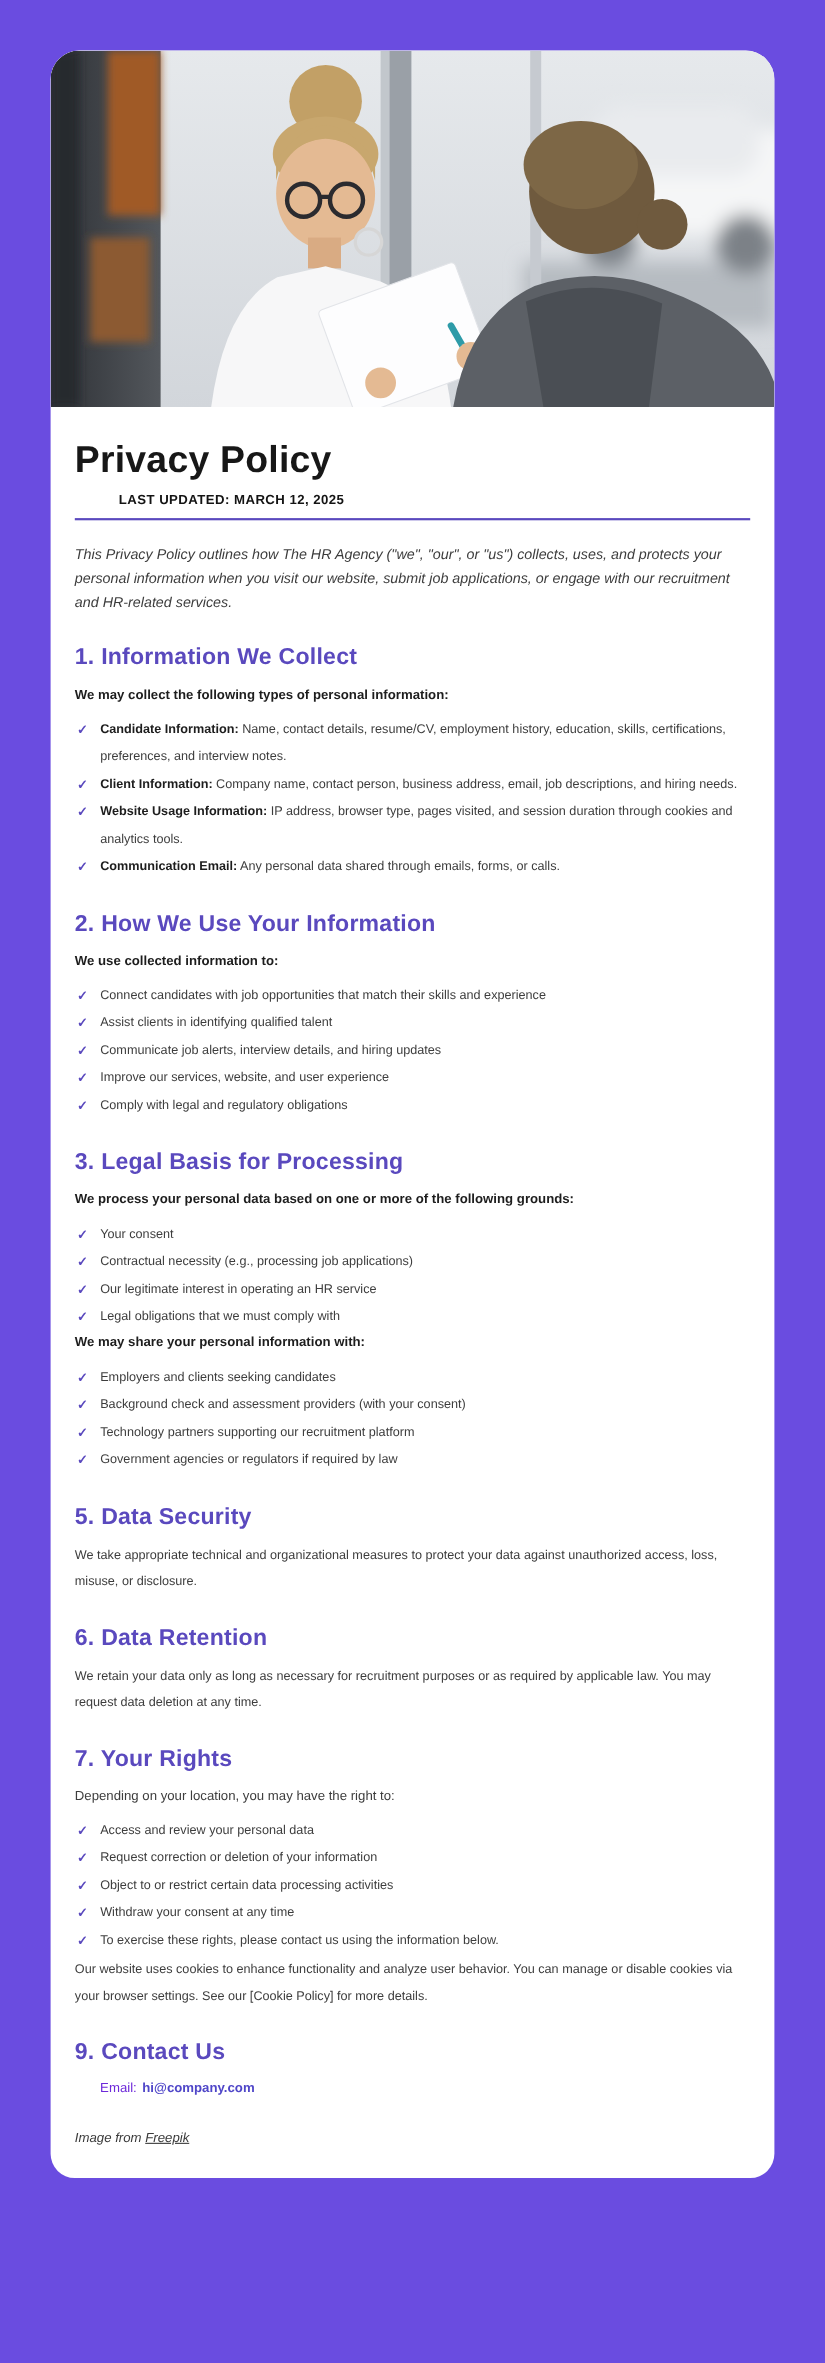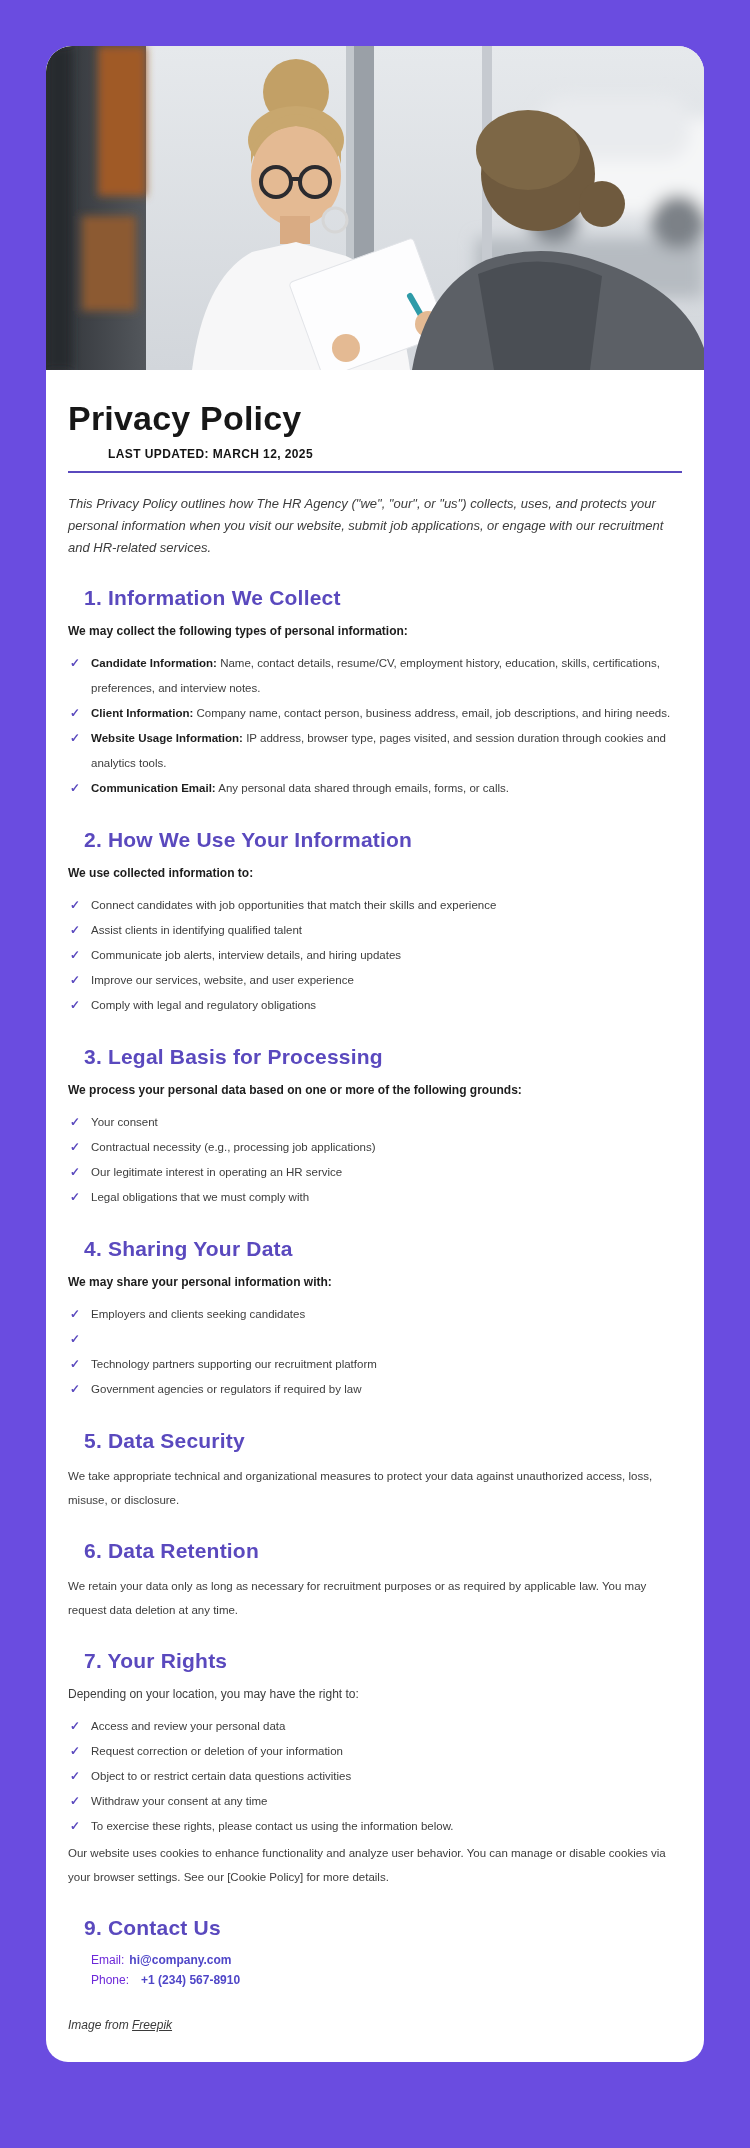--- a/index.html
+++ b/index.html
@@ -24,21 +24,21 @@
   }
   .last-updated{
     font-size:12px;font-weight:bold;color:#141414;letter-spacing:.4px;margin:0;padding-left:40px;
   }
   hr.rule{border:none;border-top:2px solid #5A49BE;margin:10px 0 0 0;}
   p.intro{
     font-style:italic;font-size:13px;line-height:22px;color:#3c3c3c;margin:20px 0 0 0;
   }
   h2.section-heading{
     font-size:21px;font-weight:600;color:#5A49BE;letter-spacing:.2px;
-    margin:26px 0 10px 16px;line-height:26px;
+    margin:26px 0 10px 0;line-height:26px;
   }
   p.lead{font-size:12px;line-height:20px;margin:0 0 10px 0;color:#3d3d3d;}
   p.lead.strong{font-weight:bold;color:#1d1d1d;}
   ul.checklist{list-style:none;margin:4px 0 0 0;padding:0 0 0 2px;}
   ul.checklist li{
     display:flex;gap:11px;font-size:11.5px;line-height:25px;color:#3d3d3d;
   }
   .check{color:#5A49BE;font-weight:bold;font-size:12px;flex:0 0 auto;}
   ul.checklist li b{color:#1d1d1d;}
   p.para{font-size:11.5px;line-height:24px;color:#3d3d3d;margin:2px 0 0 0;}
@@ -201,29 +201,29 @@
         <li>
             <span class="check">✓</span>
             <span>Our legitimate interest in operating an HR service</span>
           </li>
         <li>
             <span class="check">✓</span>
             <span>Legal obligations that we must comply with</span>
           </li>
       </ul>
 
-      <h2 class="section-heading">4. Sharing Your Data</h2>
       <p class="lead strong">We may share your personal information with:</p>
       <ul class="checklist">
         <li>
             <span class="check">✓</span>
             <span>Employers and clients seeking candidates</span>
           </li>
         <li>
             <span class="check">✓</span>
+            <span>Background check and assessment providers (with your consent)</span>
           </li>
         <li>
             <span class="check">✓</span>
             <span>Technology partners supporting our recruitment platform</span>
           </li>
         <li>
             <span class="check">✓</span>
             <span>Government agencies or regulators if required by law</span>
           </li>
       </ul>
@@ -240,35 +240,34 @@
         <li>
             <span class="check">✓</span>
             <span>Access and review your personal data</span>
           </li>
         <li>
             <span class="check">✓</span>
             <span>Request correction or deletion of your information</span>
           </li>
         <li>
             <span class="check">✓</span>
-            <span>Object to or restrict certain data questions activities</span>
+            <span>Object to or restrict certain data processing activities</span>
           </li>
         <li>
             <span class="check">✓</span>
             <span>Withdraw your consent at any time</span>
           </li>
         <li>
             <span class="check">✓</span>
             <span>To exercise these rights, please contact us using the information below.</span>
           </li>
       </ul>
 
       <p class="para">Our website uses cookies to enhance functionality and analyze user behavior. You can manage or disable cookies via your browser settings. See our [Cookie Policy] for more details.</p>
 
       <h2 class="section-heading">9. Contact Us</h2>
       <p class="contact-line"><span class="contact-label">Email:</span><a class="plink">hi@company.com</a></p>
-      <p class="contact-line"><span class="contact-label phone">Phone:</span><a class="plink">+1 (234) 567-8910</a></p>
 
       <p class="footer-credit"><span>Image from </span><a>Freepik</a></p>
 
     </div>
   </div>
 </div>
 
 </body></html>

